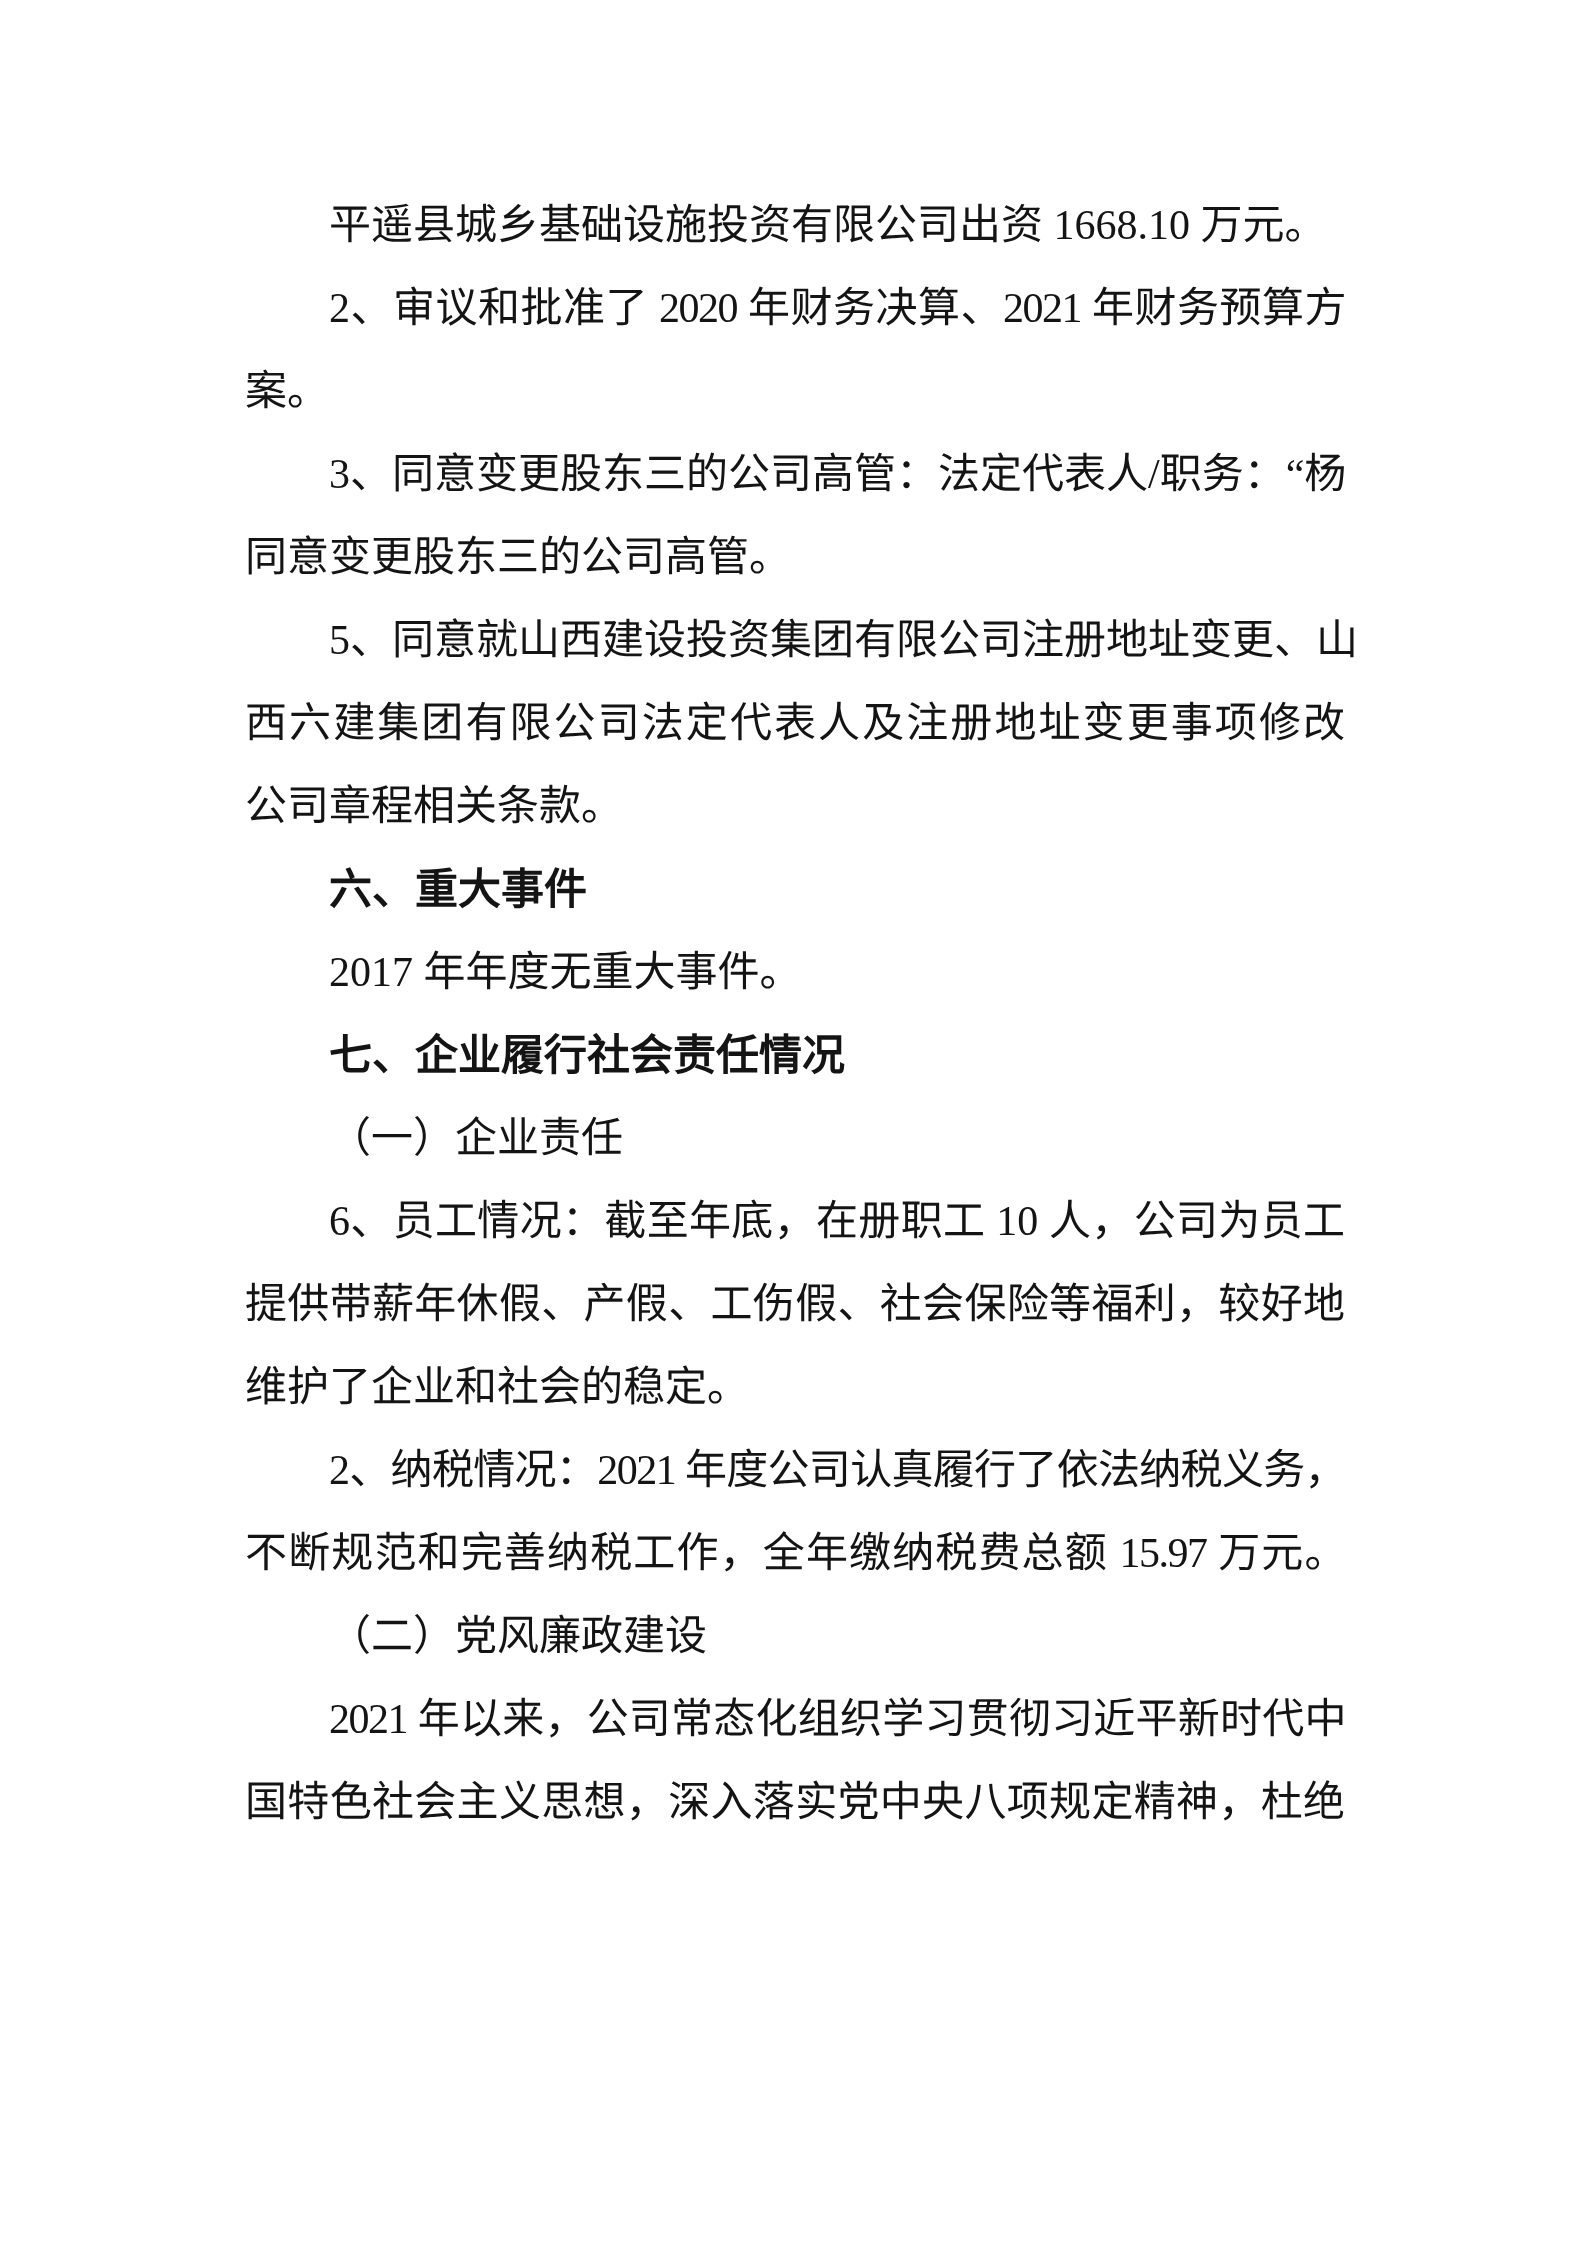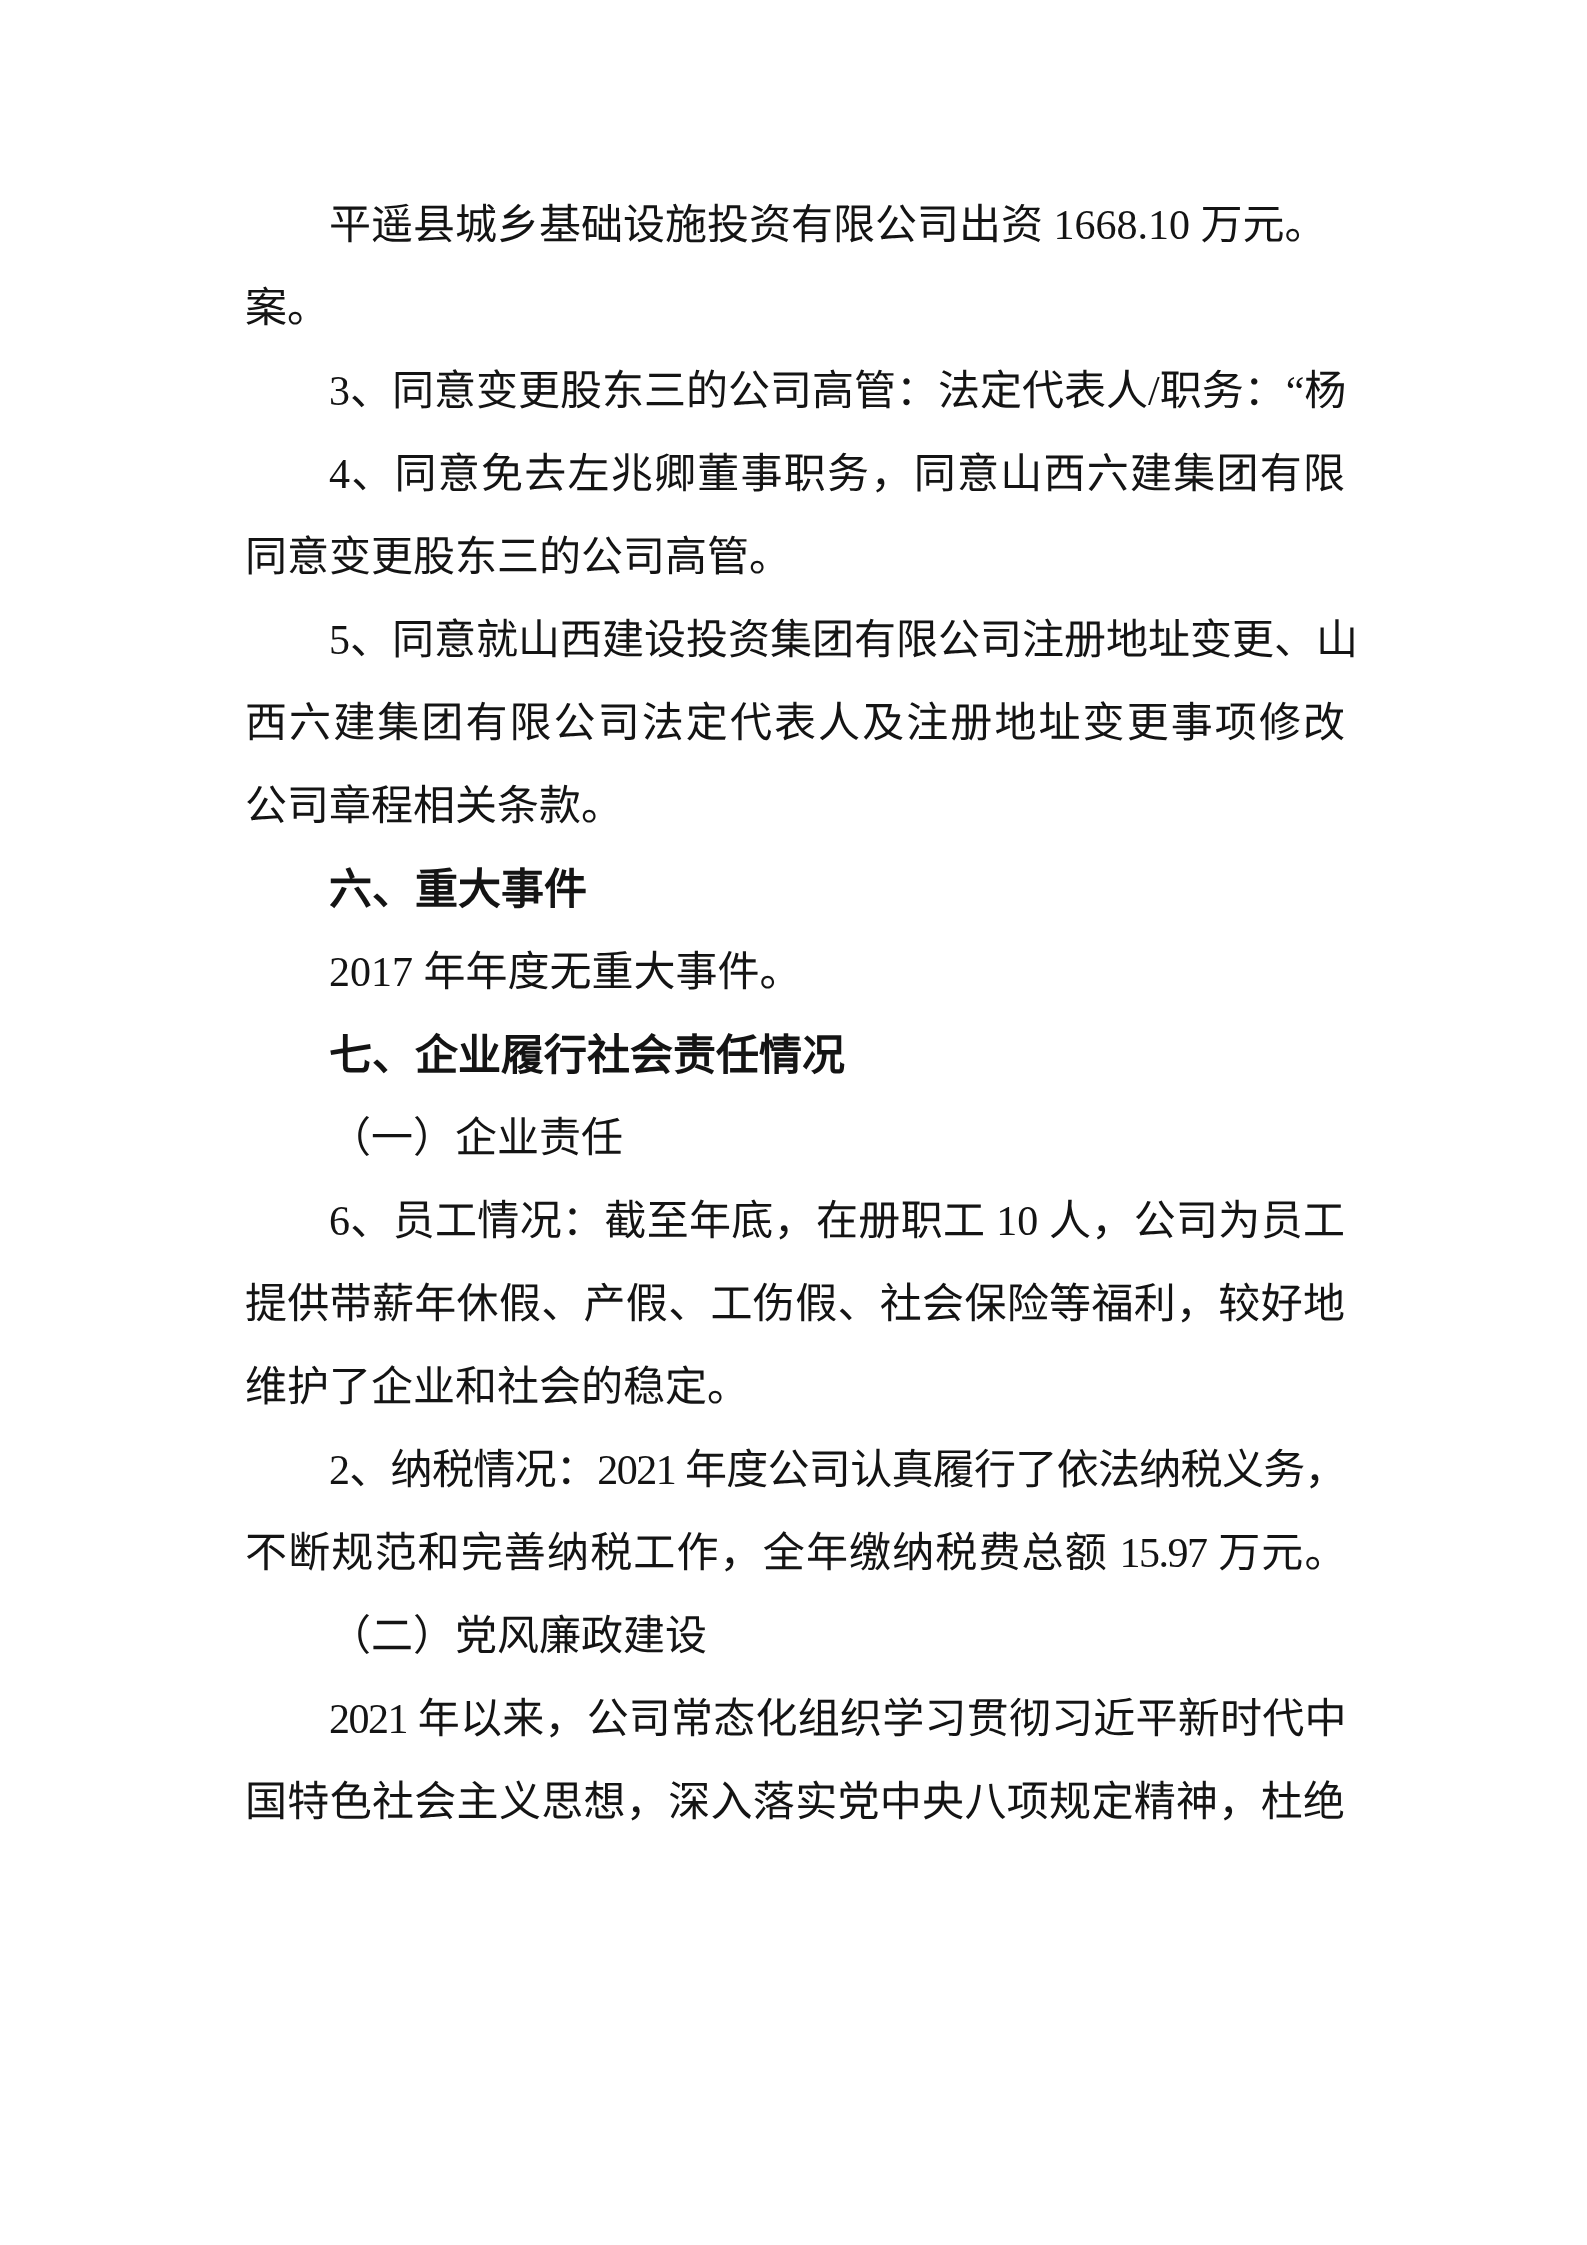--- a/index.html
+++ b/index.html
@@ -45,23 +45,23 @@
     font-weight: 700;
     font-size: 43px;
   }
 </style>
 </head>
 <body>
 
 <div class="page">
   <div class="text-block" id="text-block">
       <div class="line indent">平遥县城乡基础设施投资有限公司出资 1668.10 万元。</div>
+      <div class="line indent spread tight">2、审议和批准了 2020 年财务决算、2021 年财务预算方</div>
       <div class="line">案。</div>
       <div class="line indent spread">3、同意变更股东三的公司高管：法定代表人/职务：“杨</div>
-      <div class="line indent spread">4、同意免去左兆卿董事职务，同意山西六建集团有限</div>
       <div class="line">同意变更股东三的公司高管。</div>
       <div class="line indent spread">5、同意就山西建设投资集团有限公司注册地址变更、山</div>
       <div class="line spread">西六建集团有限公司法定代表人及注册地址变更事项修改</div>
       <div class="line">公司章程相关条款。</div>
       <div class="line indent heading">六、重大事件</div>
       <div class="line indent">2017 年年度无重大事件。</div>
       <div class="line indent heading">七、企业履行社会责任情况</div>
       <div class="line indent">（一）企业责任</div>
       <div class="line indent spread">6、员工情况：截至年底，在册职工 10 人，公司为员工</div>
       <div class="line spread">提供带薪年休假、产假、工伤假、社会保险等福利，较好地</div>

